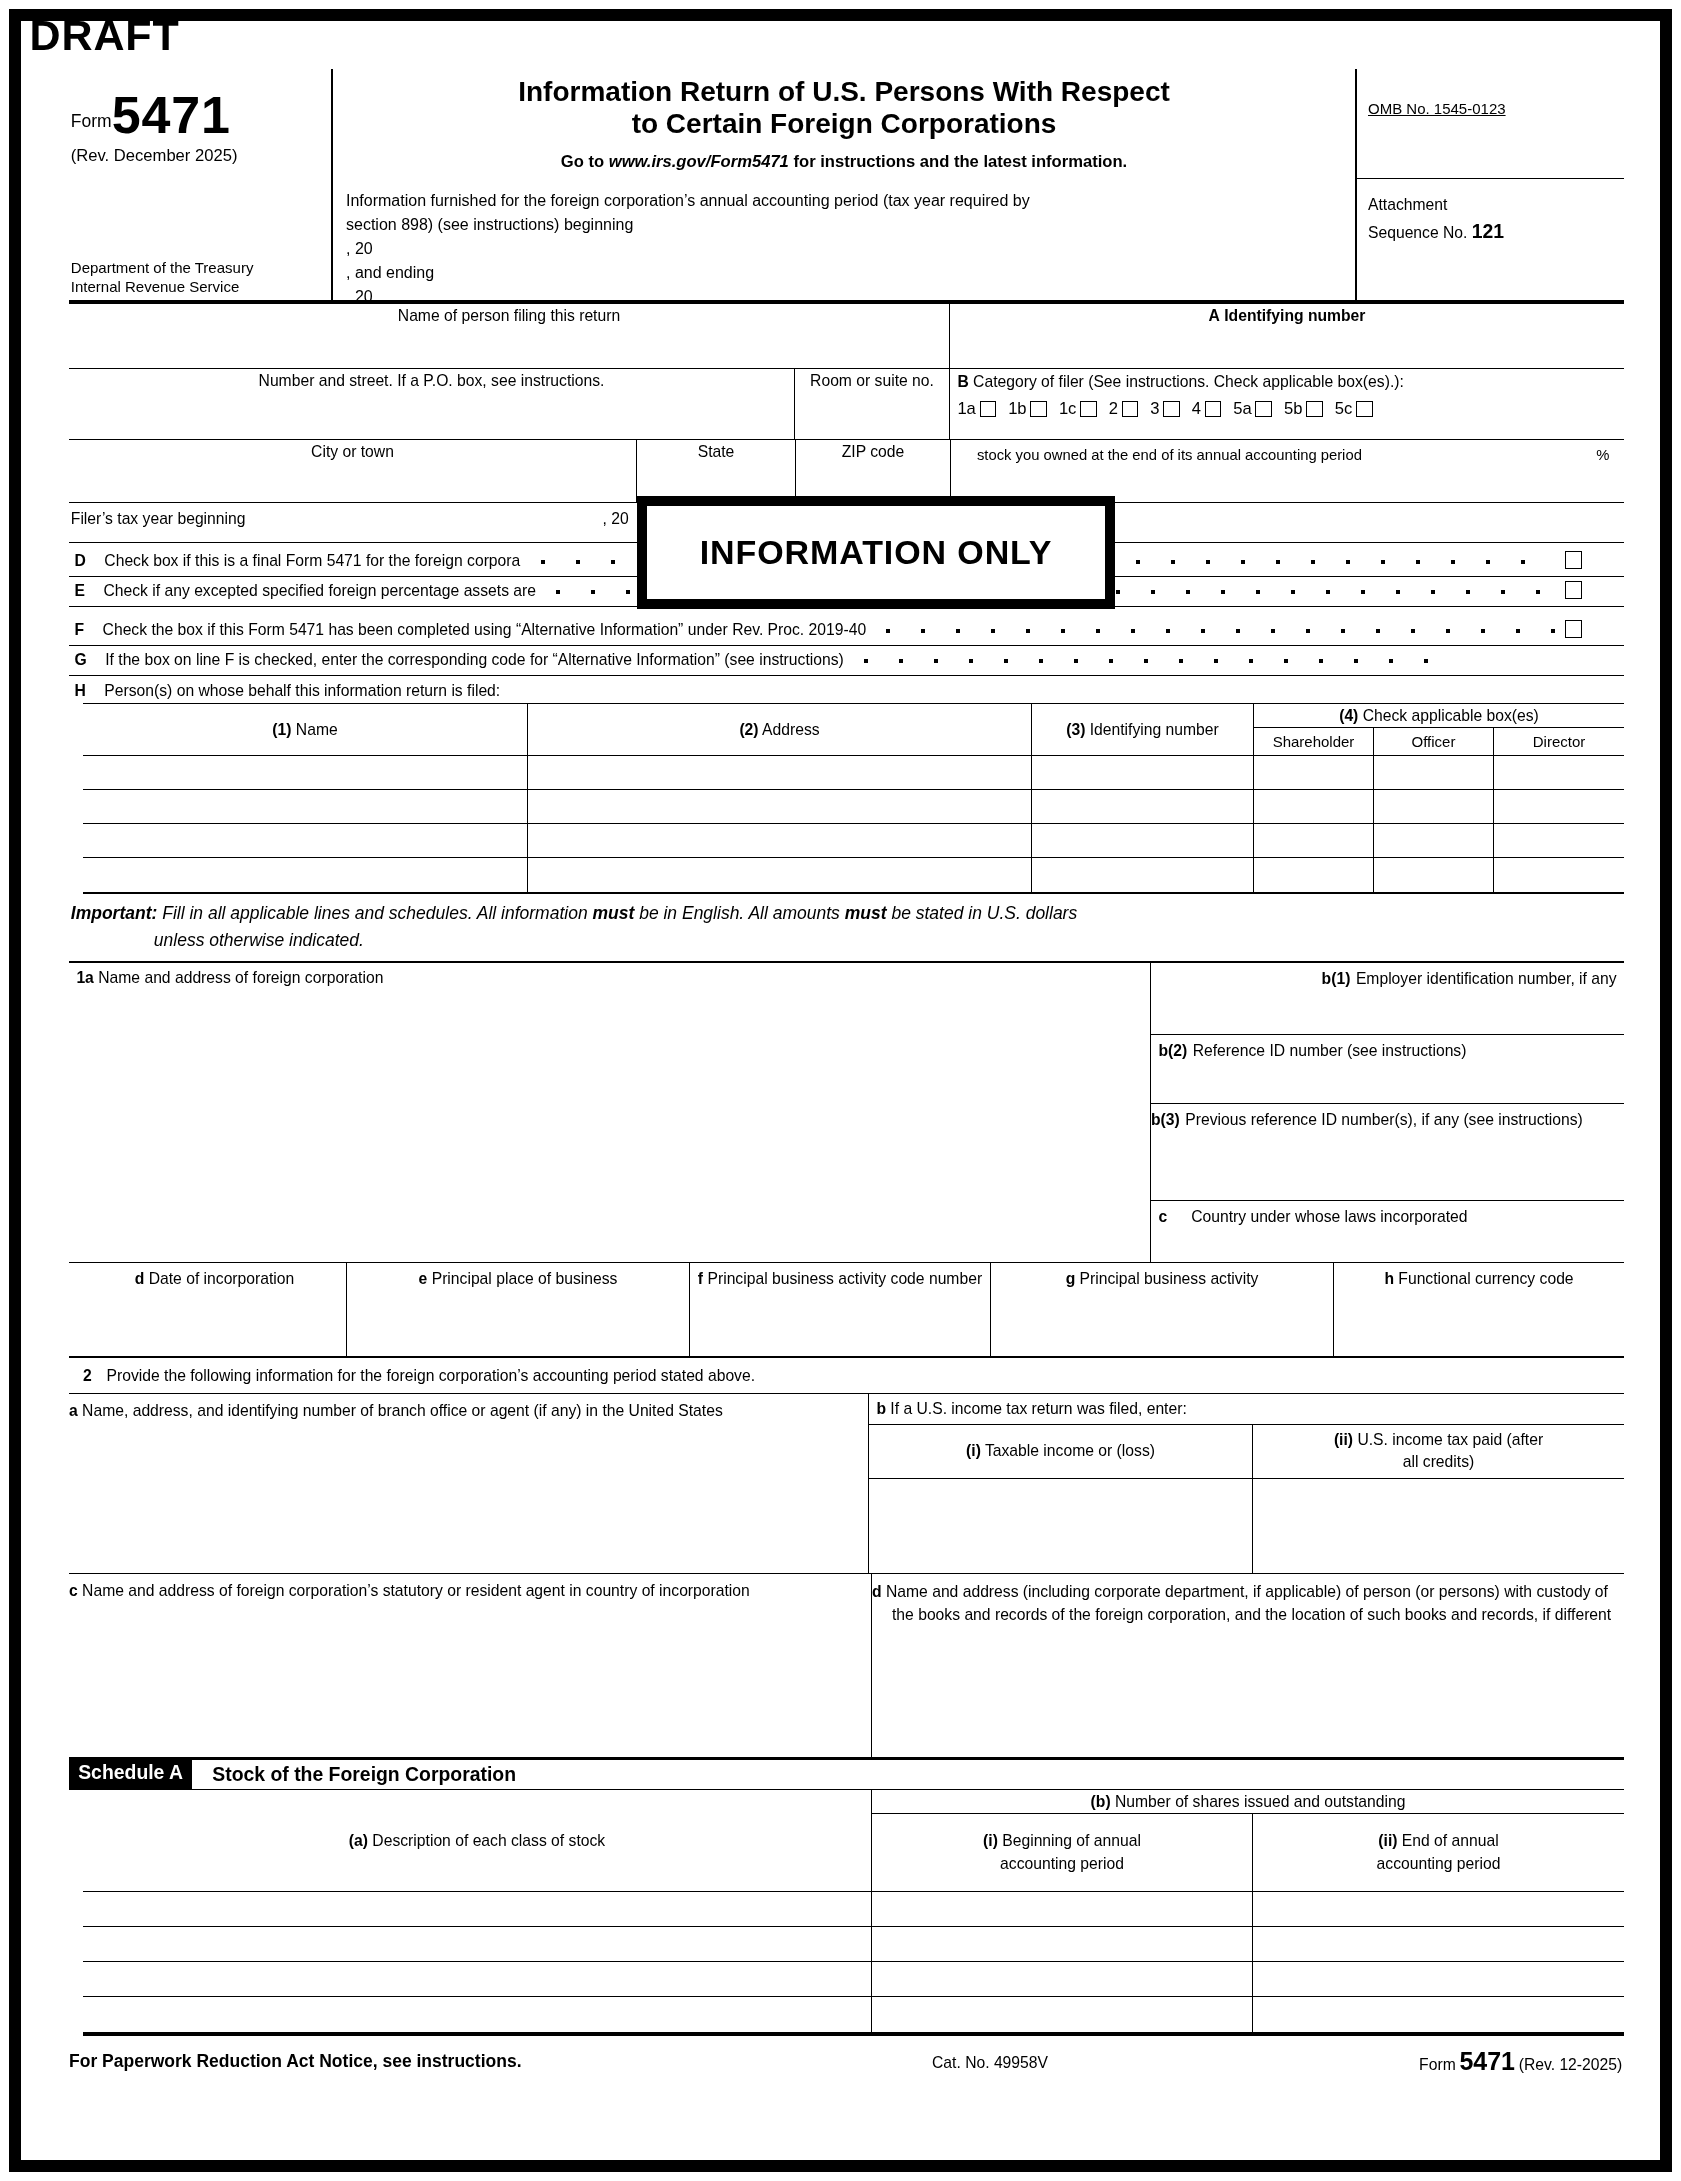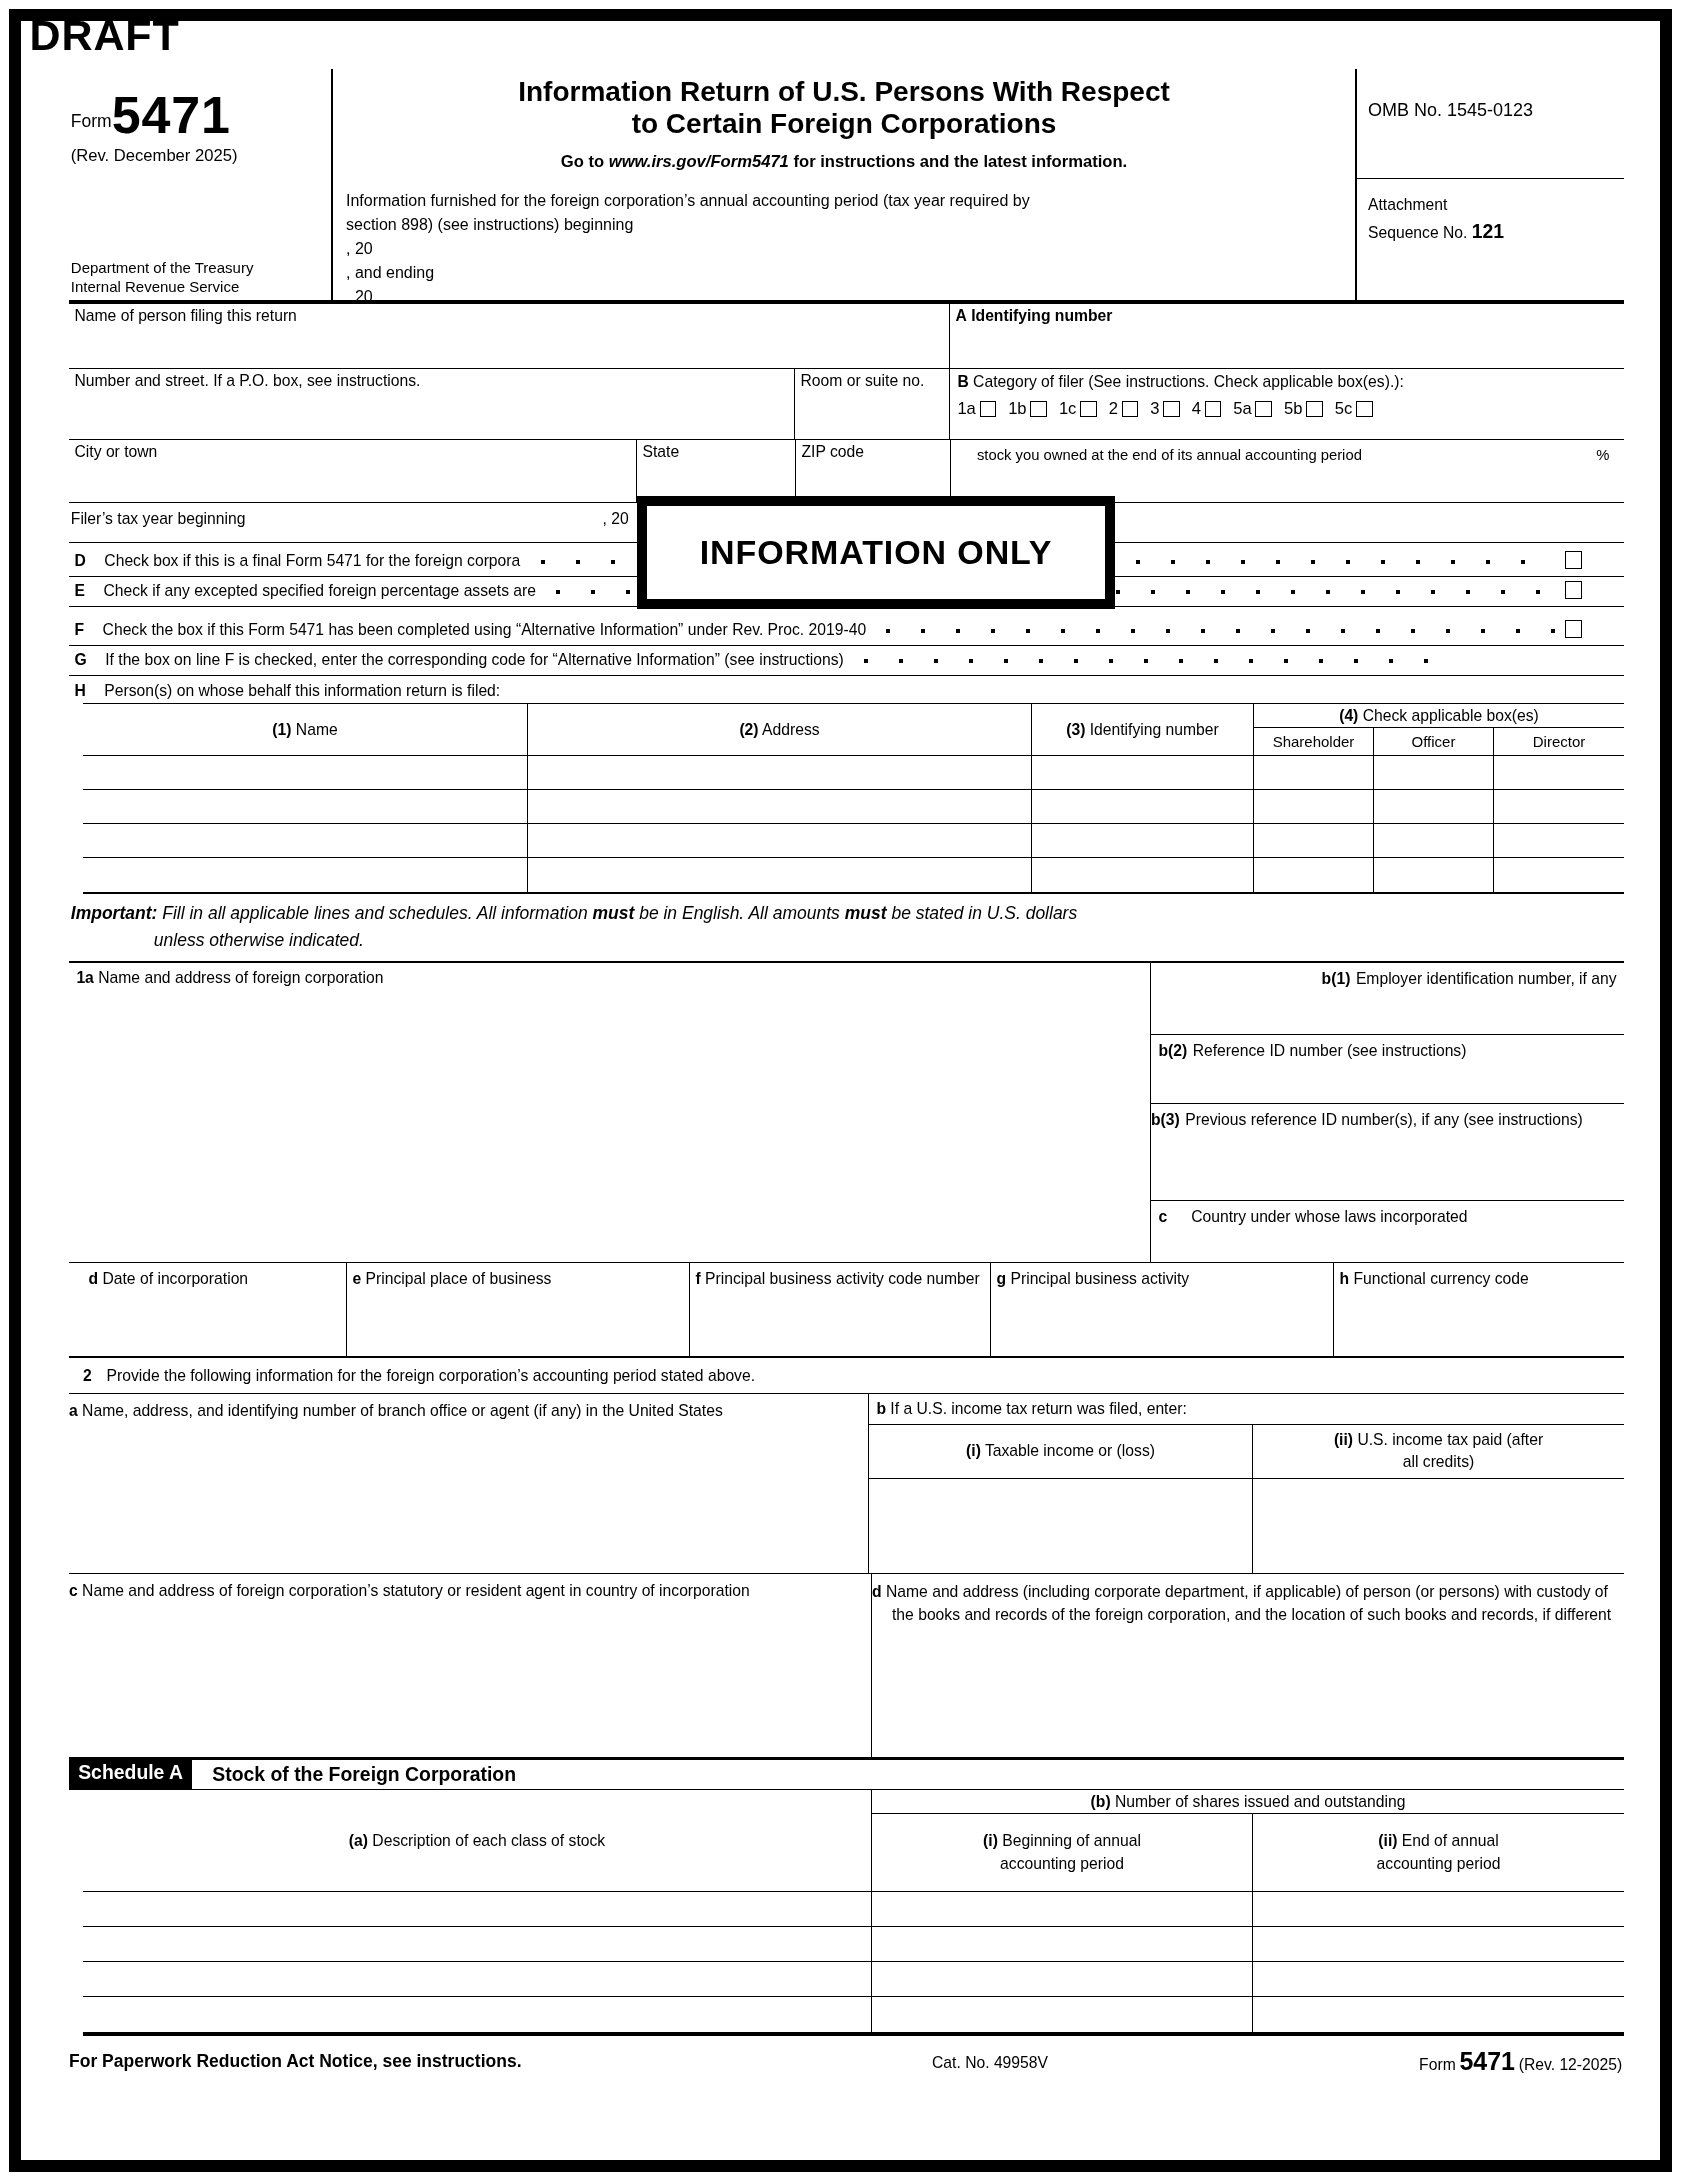--- a/index.html
+++ b/index.html
@@ -23,27 +23,27 @@
   .rev { font-size:16.6px; margin-top:9.2px; }
   .agency { margin-top:auto; font-size:15px; line-height:1.25; }
   .hdr-center { flex:1; border-right:2.8px solid #000; display:flex; flex-direction:column; padding:7.4px 13px 3.7px 13px; }
   .title { text-align:center; font-size:28px; font-weight:bold; line-height:1.12; }
   .goto { text-align:center; font-size:16.6px; font-weight:bold; margin-top:13px; }
   .goto i { font-style:italic; }
   .furnished { font-size:16px; margin-top:16.6px; line-height:1.5; }
   .furn2 { display:flex; align-items:baseline;flex-direction:column; }
   .sp { display:inline-block; }
   .hdr-right { width:267px; display:flex; flex-direction:column; }
-  .omb { height:109px; padding:31px 0 0 11px; font-size:18px; }
+  .omb { height:109px; padding:31px 0 0 11px; font-size:15px;text-decoration:underline; }
   .attach { border-top:1.8px solid #000; flex:1; padding:14.8px 0 0 11px; font-size:15.7px; line-height:1.45; }
   .attach .num { font-size:19.4px; font-weight:bold; }
 
   
   .row { display:flex; border-bottom:1.8px solid #000; position:relative; }
-  .cell { padding:2.8px 5.5px; font-size:15.7px; }
+  .cell { padding:2.8px 5.5px; font-size:15.7px;text-align:center; }
   .vr { border-right:1.8px solid #000; }
   .rowA { height:65px; }
   .rowB { height:71px; }
   .rowC { height:63px; }
   .rowTax { height:40px; align-items:flex-start; padding-top:4.6px; }
   .rowD { height:34px; }
   .rowE { height:30px; }
   .rowF { height:39px; align-items:flex-end; padding-bottom:3.7px; }
   .rowG { height:30px; align-items:flex-end; padding-bottom:3.7px; }
   .rowD, .rowE { align-items:flex-end; padding-bottom:3.7px; }

